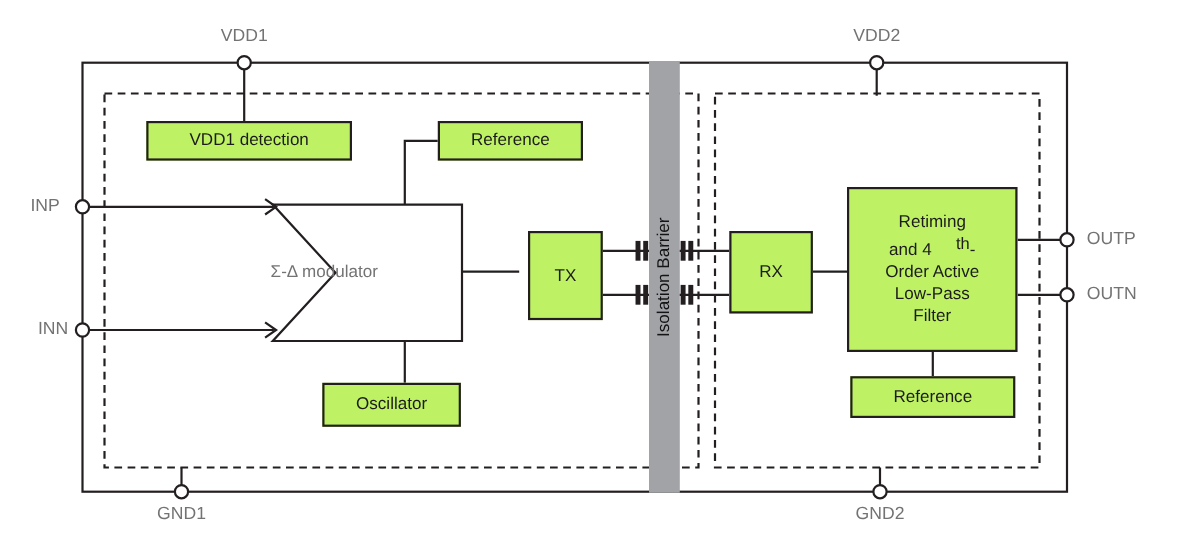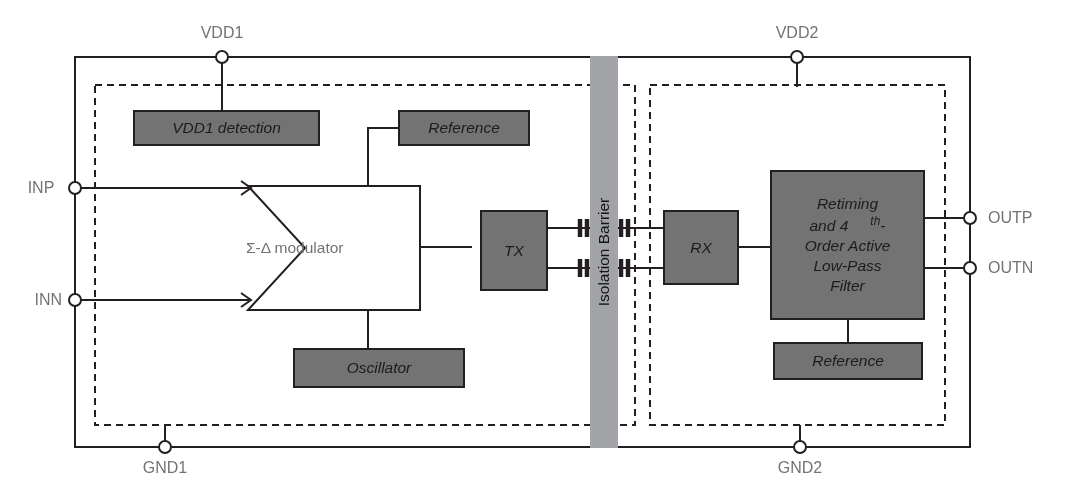--- a/index.html
+++ b/index.html
@@ -7,25 +7,25 @@
     position:relative;
     width:1080px;height:501px;
     background:#ffffff;
     font-family:"Liberation Sans","DejaVu Sans",sans-serif;
     color:#1c1c1c;
     overflow:hidden;
   }
   svg.layer{position:absolute;left:0;top:0;}
   .block{
     position:absolute;box-sizing:border-box;
-    border:2px solid #231f20;background:#737373;
+    border:2px solid #231f20;background:#bef264;
     display:flex;align-items:center;justify-content:center;
-    text-align:center;font-size:15.5px;line-height:1.28;color:#1c1c1c;font-style:italic;
+    text-align:center;font-size:15.5px;line-height:1.28;color:#1c1c1c;
   }
-  .block sup{font-size:12px;margin-left:22px;}
+  .block sup{font-size:15px;margin-left:22px;}
   .lbl{position:absolute;font-size:16px;white-space:nowrap;color:#737373;}
   .pin-c{transform:translateX(-50%);}
   .barrier-label{
     position:absolute;left:604px;top:252px;
     transform:translate(-50%,-50%) rotate(-90deg);
     white-space:nowrap;font-size:15.5px;color:#141414;
   }
 </style>
 </head>
 <body>
@@ -107,21 +107,21 @@
   <div class="block" style="left:770px;top:170px;width:155px;height:150px">
     <div>
       <div><span>Retiming</span></div>
       <div><span>and 4</span><sup>th</sup><span>-</span></div>
       <div><span>Order Active</span></div>
       <div><span>Low-Pass</span></div>
       <div><span>Filter</span></div>
     </div>
   </div>
 
-  <div class="block" style="left:293px;top:348px;width:172px;height:40px">
+  <div class="block" style="left:293px;top:348px;width:126px;height:40px">
     <span>Oscillator</span>
   </div>
 
   <div class="block" style="left:773px;top:342px;width:150px;height:38px">
     <span>Reference</span>
   </div>
 
   <div class="lbl" style="left:246px;top:239px;width:170px;font-size:15.5px">Σ-Δ modulator</div>
 
   <div class="barrier-label">Isolation Barrier</div>

